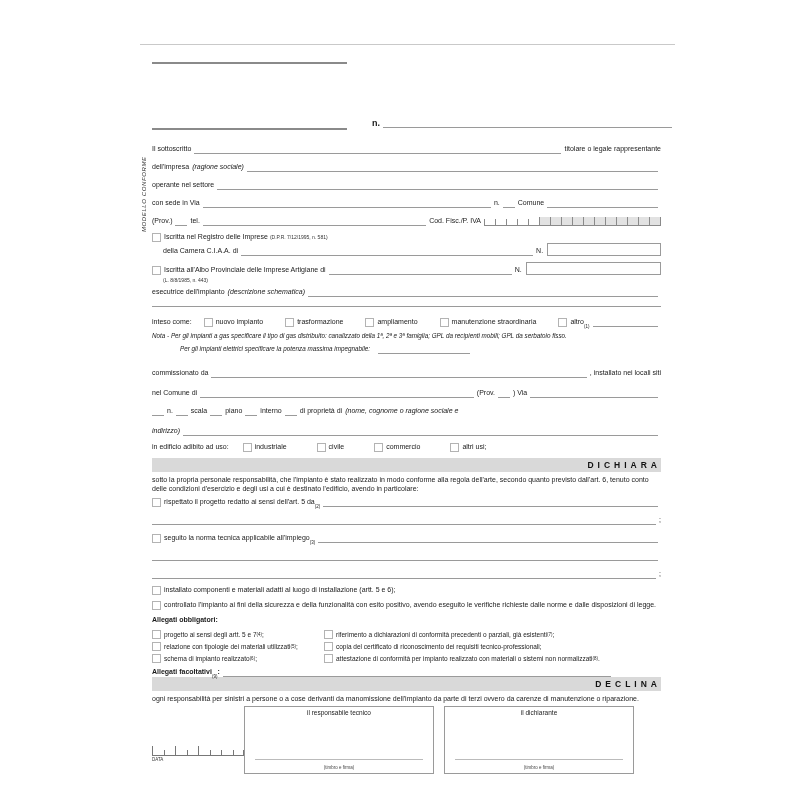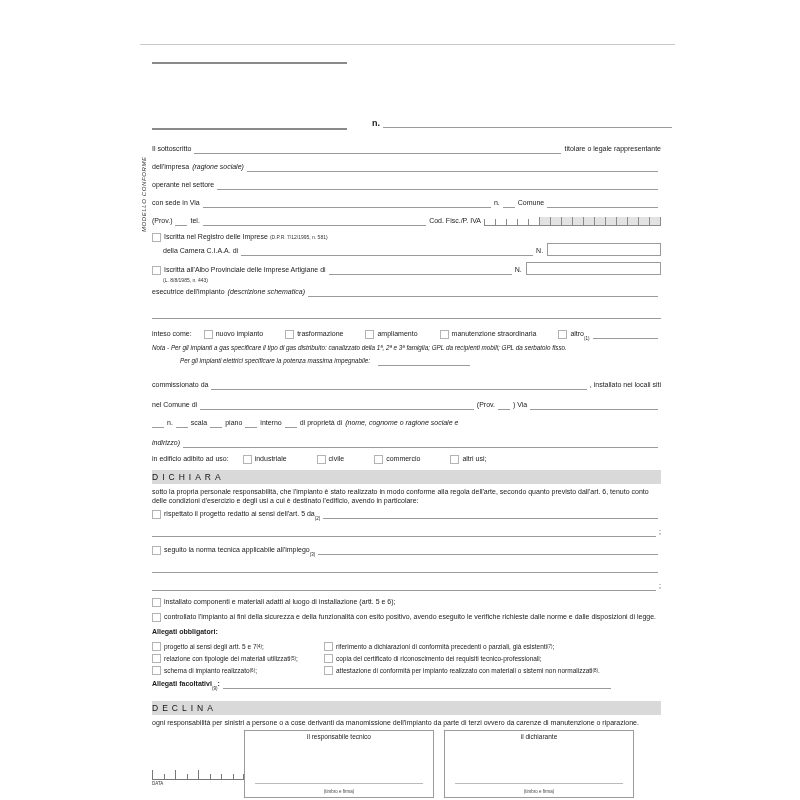--- a/index.html
+++ b/index.html
@@ -28,22 +28,22 @@
   .fill.noflex{flex:none;}
   .body{position:absolute;left:12px;right:14px;top:98px;}
   .row{display:flex;align-items:flex-end;font-size:7px;line-height:10px;}
   .row .lbl{white-space:nowrap;}
   .hint{font-style:italic;white-space:nowrap;}
   .tiny{font-size:5px;color:#333;white-space:nowrap;}
   .sup{font-size:4.5px;vertical-align:super;line-height:0;}
   .cb{width:7px;height:7px;border:1px solid #b3b3b3;background:#fff;flex:none;margin-right:3px;display:inline-block;}
   .mt1{margin-top:1px}.mt2{margin-top:2px}.mt3{margin-top:3px}.mt4{margin-top:4px}
   .mt5{margin-top:5px}.mt6{margin-top:6px}.mt8{margin-top:8px}.mt10{margin-top:10px}
-  .mt12{margin-top:12px}.mt14{margin-top:14px}
-  .bar{background:#d9d9d9;text-align:left;font-weight:normal;font-size:8.5px;
+  .mt12{}.mt14{margin-top:14px}
+  .bar{background:#d9d9d9;text-align:right;font-weight:bold;font-size:8.5px;
        letter-spacing:4px;padding:2px 0;color:#111;}
   .para{font-size:7px;line-height:9px;text-align:left;}
   .bold{font-weight:bold;}
   .cf-comb{display:flex;align-items:flex-end;border-bottom:1px solid #8a8a8a;margin-left:3px;}
   .cf-comb span{width:10px;height:6px;border-left:1px solid #8a8a8a;}
   .cf-comb span.sh{background:#e2e2e2;height:8px;}
   .cf-comb span:last-child{border-right:1px solid #8a8a8a;}
   .nbox{flex:1;height:11px;border:1px solid #9a9a9a;margin-left:4px;}
   .att-grid{display:flex;}
   .att-left{width:172px;flex:none;}

